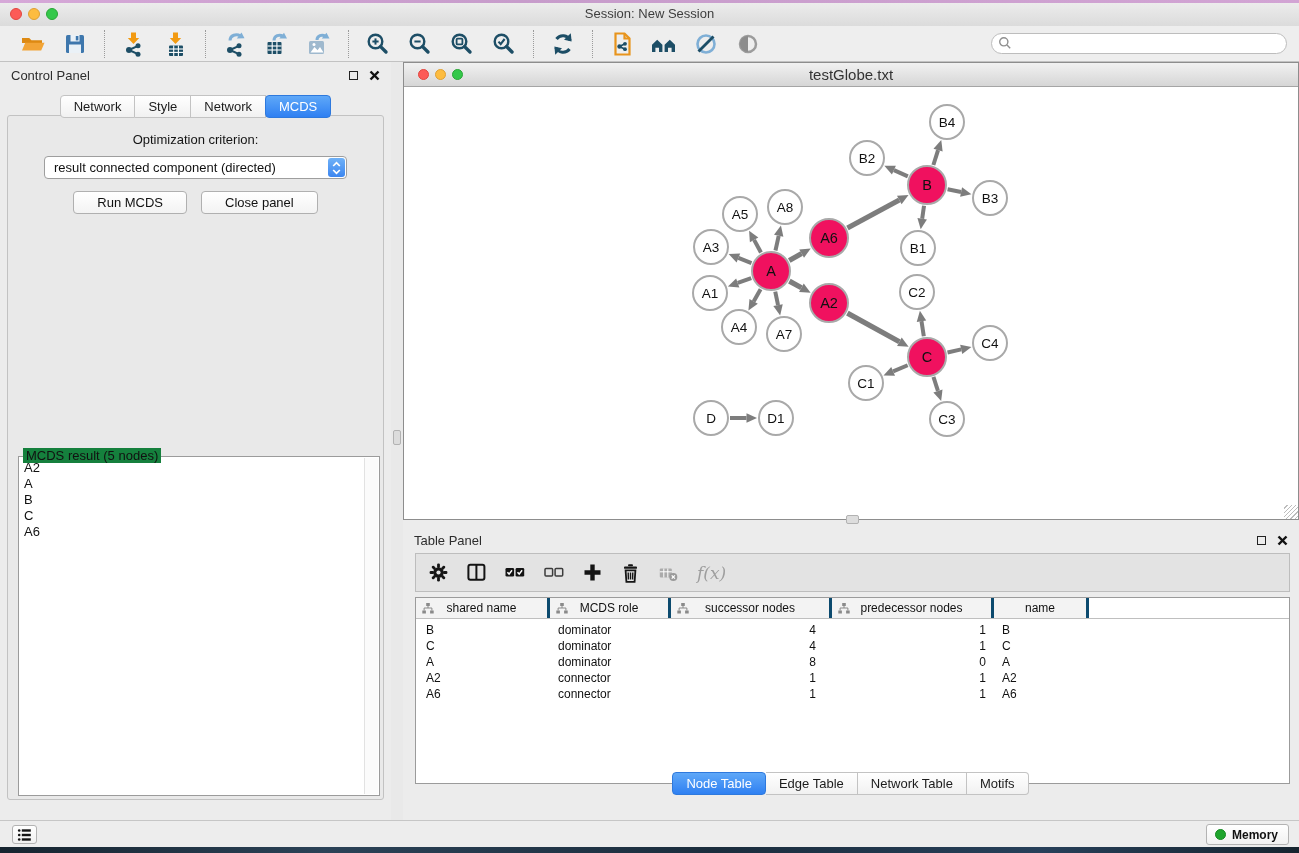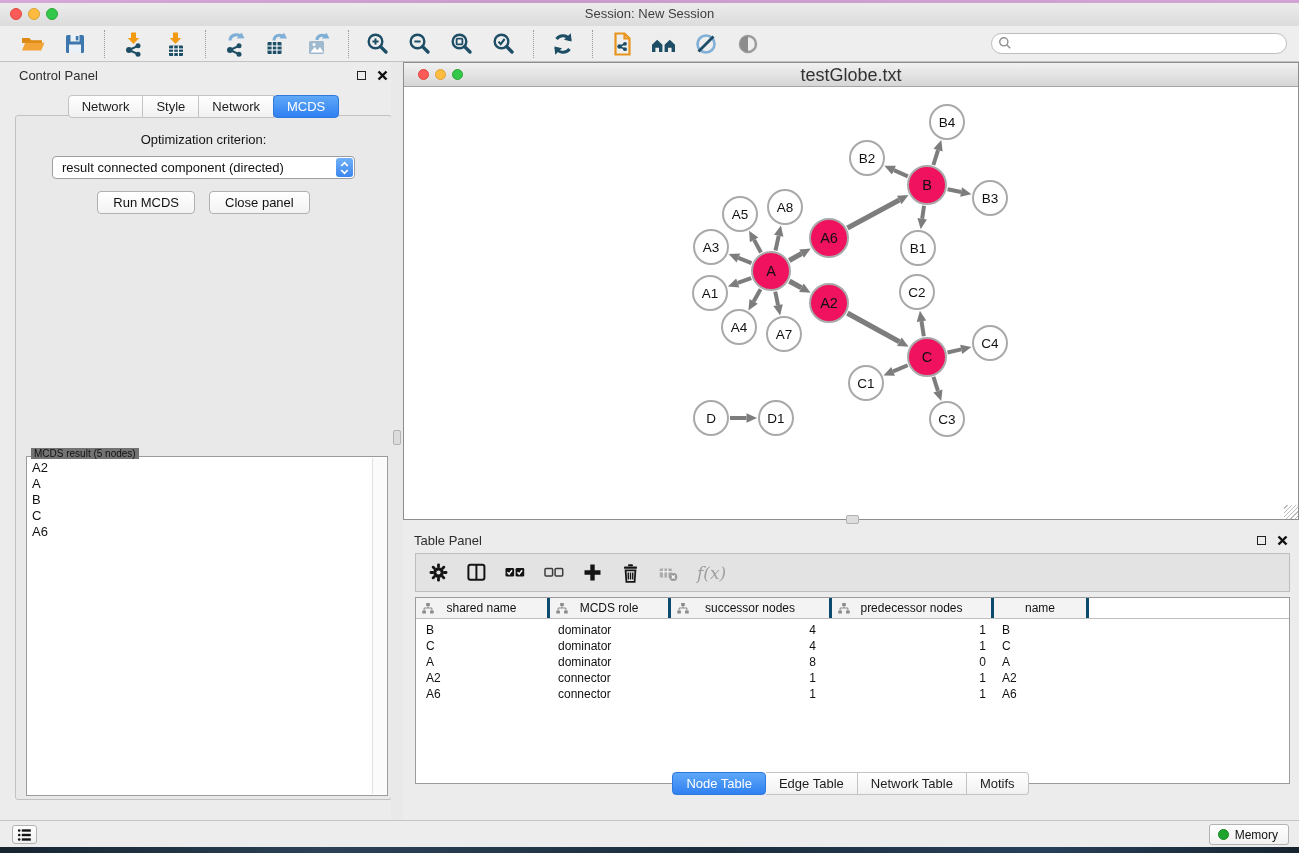--- a/index.html
+++ b/index.html
@@ -26,48 +26,48 @@
   .search-wrap{margin-left:auto;position:relative;width:296px;height:21px;}
   .search-wrap input{width:100%;height:100%;border:1px solid #bdbdbd;border-radius:11px;background:#fff;padding:0 8px 0 25px;font-size:12px;outline:none;font-family:"Liberation Sans",sans-serif;}
   .search-glass{position:absolute;left:7px;top:3px;}
 
   
   .panel-hdr{height:26px;display:flex;align-items:center;padding:0 11px;font-size:13px;color:#2d2d2d;}
   .win-btns{margin-left:auto;display:flex;align-items:center;gap:11px;}
   .float-btn{width:9px;height:9px;border:1.5px solid #222;background:transparent;}
 
   
-  .control-panel{position:absolute;top:62px;left:8px;width:391px;height:758px;background:#ececec;}
+  .control-panel{position:absolute;top:62px;left:0;width:391px;height:758px;background:#ececec;}
   .cp-tabs{position:absolute;top:33px;left:0;right:0;display:flex;justify-content:center;z-index:3;}
   .seg-tab{padding:3px 13px;font-size:13px;color:#1c1c1c;background:linear-gradient(#ffffff,#f1f1f1);border:1px solid #c3c3c3;border-left:none;}
   .seg-tab:first-child{border-left:1px solid #c3c3c3;border-radius:4px 0 0 4px;}
   .seg-tab:last-child{border-radius:0 4px 4px 0;}
   .seg-tab.active{background:linear-gradient(#5fa8f8,#2f80f2);border:1px solid #2e79dd;color:#fff;border-radius:4px;margin-left:-1px;}
   .cp-box{position:absolute;top:53px;left:7px;right:7px;bottom:20px;background:#e9e9e9;border:1px solid #c2c2c2;border-radius:3px;}
   .opt-label{margin-top:16px;text-align:center;font-size:13px;color:#141414;}
   .select{position:relative;margin:9px 36px 0;height:23px;background:#fff;border:1px solid #9e9e9e;border-radius:4px;font-size:13px;line-height:21px;padding-left:9px;color:#111;}
   .stepper{position:absolute;right:1px;top:1px;width:17px;height:19px;border-radius:3px;background:linear-gradient(#6fb1f7,#3c86f0);display:flex;align-items:center;justify-content:center;}
   .btn-row{margin-top:12px;display:flex;justify-content:center;gap:14px;}
-  .push-btn{padding:3px 15px;font-size:13px;background:linear-gradient(#ffffff,#f3f3f3);border:1px solid #b0b0b0;border-radius:4px;color:#111;}
+  .push-btn{padding:3px 23px;font-size:13px;background:linear-gradient(#ffffff,#f3f3f3);border:1px solid #b0b0b0;border-radius:4px;color:#111;}
   .result-box{position:absolute;left:10px;right:3px;top:340px;bottom:3px;border:1px solid #9b9b9b;background:#fff;}
-  .result-legend{position:absolute;top:-9px;left:4px;background:#737373;padding:0 3px;font-size:10px;color:#111;}
+  .result-legend{position:absolute;top:-9px;left:4px;background:#15803d;padding:0 3px;font-size:13px;color:#111;}
   .result-list{position:absolute;top:1px;left:1px;right:16px;bottom:1px;font-size:13px;line-height:16px;padding:2px 0 0 4px;color:#111;overflow:hidden;}
   .result-scroll{position:absolute;top:1px;bottom:1px;right:1px;width:14px;background:#fbfbfb;border-left:1px solid #e2e2e2;}
 
   
   .v-divider{position:absolute;top:62px;left:391px;width:12px;height:758px;background:#e9e9e9;}
   .v-grip{position:absolute;top:368px;left:2px;width:8px;height:15px;background:#dcdcdc;border:1px solid #b2b2b2;border-radius:2px;}
   .h-divider{position:absolute;left:403px;top:520px;width:896px;height:7px;background:#ececec;}
   .h-grip{position:absolute;left:443px;top:-5px;width:13px;height:9px;background:#ddd;border:1px solid #b2b2b2;border-radius:2px;}
 
   
   .net-window{position:absolute;left:403px;top:62px;width:896px;height:458px;background:#fff;border:1px solid #8d8d8d;}
   .net-titlebar{position:relative;height:24px;background:linear-gradient(#f1f1f1,#d6d6d6);border-bottom:1px solid #a5a5a5;}
   .net-titlebar .traffic{top:6px;width:11px;height:11px;}
-  .net-title{position:absolute;left:0;right:0;top:0;height:24px;line-height:24px;text-align:center;font-size:18px;color:#333;}
+  .net-title{position:absolute;left:0;right:0;top:0;height:24px;line-height:24px;text-align:center;font-size:15px;color:#333;}
   .net-canvas{position:absolute;top:25px;left:0;right:0;bottom:0;background:#fff;}
   .net-grip{position:absolute;right:0;bottom:0;width:14px;height:14px;background:repeating-linear-gradient(135deg,transparent 0 2px,#bdbdbd 2px 3px);}
 
   
   .table-panel{position:absolute;left:403px;top:527px;width:896px;height:293px;background:#ececec;}
   .tp-toolbar{position:absolute;left:12px;right:9px;top:26px;height:39px;background:#e3e3e3;border:1px solid #bdbdbd;display:flex;align-items:center;gap:19px;padding:0 13px;}
   .tp-table{position:absolute;left:12px;right:9px;top:70px;bottom:36px;background:#fff;border:1px solid #9b9b9b;overflow:hidden;}
   .tp-thead{display:flex;height:21px;background:#f3f3f3;border-bottom:1px solid #bfbfbf;font-size:12px;color:#111;}
   .th{position:relative;display:flex;align-items:center;justify-content:center;border-right:3px solid #0c4a6e;height:100%;}
   .th .hier{position:absolute;left:6px;top:5px;}
@@ -78,21 +78,21 @@
   .td.c0{padding-left:10px;}
   .td.c1{padding-left:8px;}
   .td.c2{text-align:right;padding-right:16px;}
   .td.c3{text-align:right;padding-right:8px;}
   .td.c4{padding-left:8px;}
   .tp-tabs{position:absolute;left:0;right:0;bottom:25px;display:flex;justify-content:center;}
 
   
   .status-bar{position:absolute;left:0;right:0;top:820px;height:27px;background:#ededed;border-top:1px solid #c6c6c6;}
   .list-btn{position:absolute;left:12px;top:4px;width:25px;height:19px;background:linear-gradient(#fff,#f0f0f0);border:1px solid #b3b3b3;border-radius:3px;display:flex;align-items:center;justify-content:center;}
-  .memory-btn{position:absolute;right:10px;top:3px;height:21px;padding:0 10px 0 8px;background:linear-gradient(#fff,#f1f1f1);border:1px solid #b3b3b3;border-radius:3px;display:flex;align-items:center;gap:6px;font-size:12px;color:#111;}
+  .memory-btn{position:absolute;right:10px;top:3px;height:21px;padding:0 10px 0 8px;background:linear-gradient(#fff,#f1f1f1);border:1px solid #b3b3b3;border-radius:3px;display:flex;align-items:center;gap:6px;font-size:12px;color:#111;font-weight:bold;}
   .memory-dot{width:11px;height:11px;border-radius:50%;background:#1fa52d;border:1px solid #158a22;}
 
   .fx-label{font-family:"DejaVu Serif",serif;font-style:italic;font-size:17px;color:#9e9e9e;}
   svg{display:block;}
 </style>
 </head>
 <body>
 
 <div id="app">
   <div class="desktop-top"></div>

